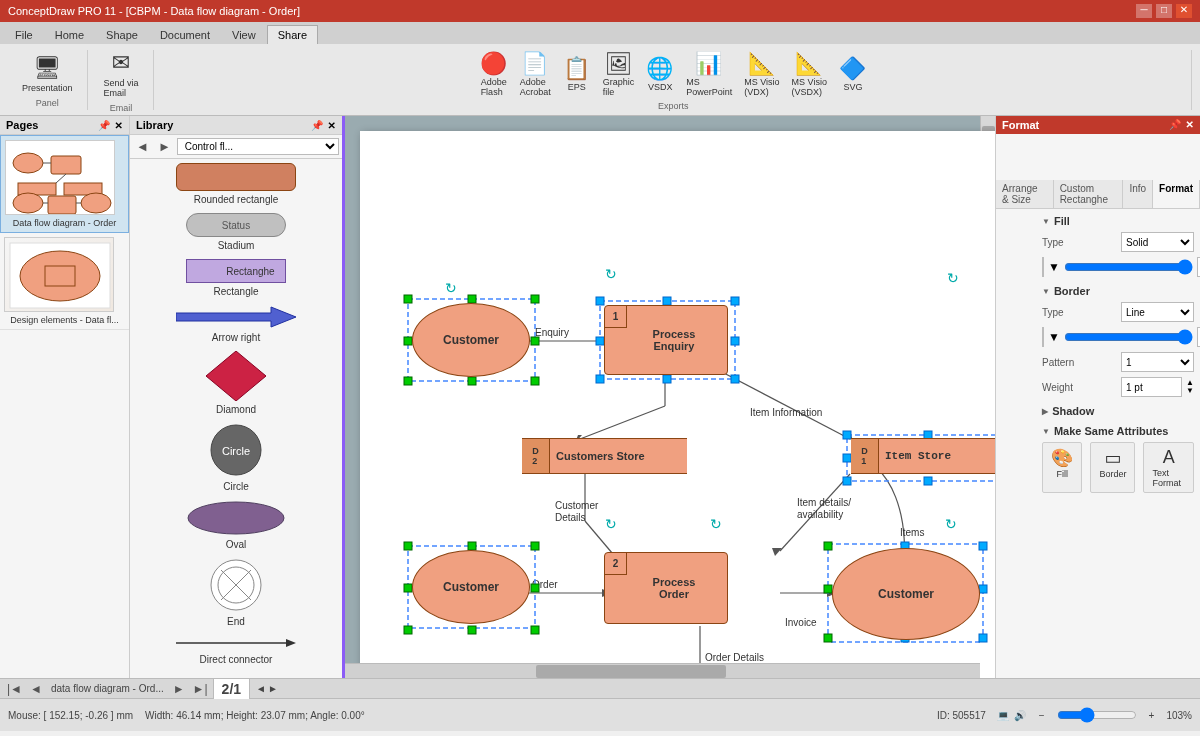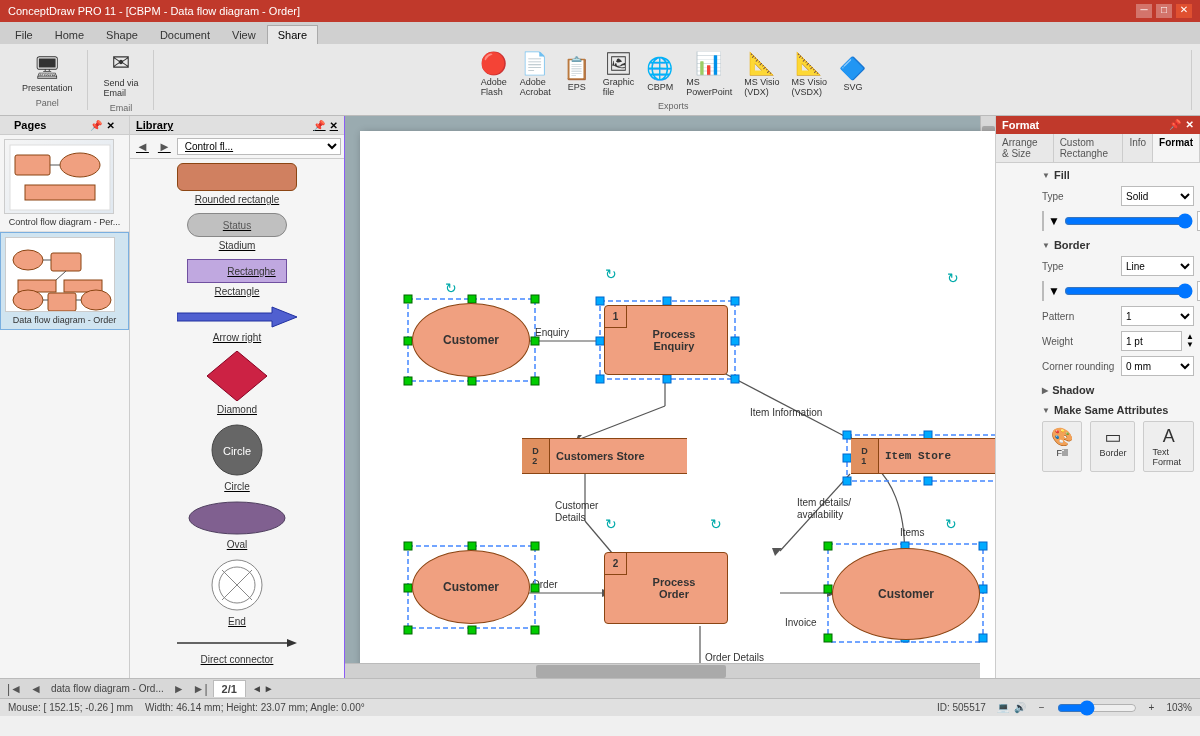--- a/index.html
+++ b/index.html
@@ -101,21 +101,21 @@
     
     #pages-panel {
       width: 130px;
       background: #f5f5f5;
       border-right: 1px solid #ccc;
       display: flex;
       flex-direction: column;
     }
     #pages-panel-header {
       background: #e0e0e0;
-      padding: 3px 14px;
+      padding: 3px 6px;
       font-size: 11px;
       font-weight: bold;
       border-bottom: 1px solid #ccc;
       display: flex;
       justify-content: space-between;
       align-items: center;
       gap: 24px;
     }
     .page-thumb {
       padding: 4px;
@@ -131,24 +131,23 @@
       margin-bottom: 3px;
       overflow: hidden;
       position: relative;
     }
     .page-thumb-label { font-size: 9px; text-align: center; color: #333; }
 
     
     #library-panel {
       width: 215px;
       background: #f5f5f5;
-      border-right: 1px solid #8b5cf6;
+      border-right: 3px solid #8b5cf6;
       display: flex;
       flex-direction: column;
-      text-decoration: underline;
     }
     #library-panel-header {
       background: #e0e0e0;
       padding: 3px 6px;
       font-size: 11px;
       font-weight: bold;
       border-bottom: 1px solid #ccc;
       display: flex;
       justify-content: space-between;
       align-items: center;
@@ -190,20 +189,21 @@
       padding: 3px 6px;
       font-size: 11px;
       font-weight: bold;
       display: flex;
       justify-content: space-between;
     }
     #format-tabs {
       display: flex;
       background: #e8e8e8;
       border-bottom: 1px solid #ccc;
+      margin-top: 46px;
     }
     .format-tab {
       padding: 3px 6px;
       font-size: 10px;
       cursor: pointer;
       color: #555;
       border-right: 1px solid #ccc;
     }
     .format-tab.active { background: #f5f5f5; color: #000; font-weight: bold; }
     #format-content { padding: 6px; overflow-y: auto; flex: 1; }
@@ -262,21 +262,21 @@
       background: #eee;
     }
 
     
     #status-bar {
       height: 18px;
       background: #e0e0e0;
       border-top: 1px solid #bbb;
       display: flex;
       align-items: center;
-      padding: 8px 8px;
+      padding: 16px 8px;
       font-size: 10px;
       color: #444;
       gap: 12px;
     }
 
     
     #diagram-svg {
       position: absolute;
       top: 0; left: 0;
       width: 100%; height: 100%;
@@ -295,21 +295,21 @@
       color: #444;
       gap: 4px;
     }
     .page-nav-btn { cursor: pointer; font-size: 12px; color: #555; padding: 0 3px; }
     .page-tab {
       padding: 2px 8px;
       background: #f0f0f0;
       border: 1px solid #bbb;
       border-bottom: none;
       cursor: pointer;
-      font-size: 11px;
+      font-size: 14px;
     }
     .page-tab.active { background: white; font-weight: bold; }
 
     .mini-thumb-1 { background: linear-gradient(135deg, #f5f5f5 0%, #e0e8f0 100%); }
     .mini-thumb-2 { background: linear-gradient(135deg, #f5f5f5 0%, #e8f0e0 100%); }
     .mini-thumb-3 { background: linear-gradient(135deg, #f5f5f5 0%, #f0e8e0 100%); }
     
     #scrollbar-v { position: absolute; right: 0; top: 0; width: 15px; height: 100%; background: #d8d8d8; border-left: 1px solid #bbb; }
     #scrollbar-v-thumb { position: absolute; top: 10px; width: 13px; height: 60px; background: #aaa; border-radius: 2px; left: 1px; }
   </style>
@@ -366,21 +366,21 @@
       <div class="ribbon-btn-small">
         <span class="icon" style="font-size:22px;">📋</span>
         <span>EPS</span>
       </div>
       <div class="ribbon-btn-small">
         <span class="icon" style="font-size:22px;">🖼</span>
         <span>Graphic<br>file</span>
       </div>
       <div class="ribbon-btn-small">
         <span class="icon" style="font-size:22px;">🌐</span>
-        <span>CBPM</span>
+        <span>VSDX</span>
       </div>
       <div class="ribbon-btn-small">
         <span class="icon" style="font-size:22px;">📊</span>
         <span>MS<br>PowerPoint</span>
       </div>
       <div class="ribbon-btn-small">
         <span class="icon" style="font-size:22px;">📐</span>
         <span>MS Visio<br>(VDX)</span>
       </div>
       <div class="ribbon-btn-small">
@@ -401,32 +401,20 @@
   <div id="pages-panel">
     <div id="pages-panel-header">
       <span>Pages</span>
       <div style="display:flex;gap:4px;">
         <span style="cursor:pointer;font-size:10px;">📌</span>
         <span style="cursor:pointer;font-size:10px;">✕</span>
       </div>
     </div>
     <div style="overflow-y:auto; flex:1;">
 
-      <div class="page-thumb">
-        <div class="page-thumb-img mini-thumb-1">
-          <svg width="110" height="75" viewBox="0 0 110 75">
-            <rect x="5" y="5" width="100" height="65" fill="white" stroke="#ddd"></rect>
-            <rect x="10" y="15" width="35" height="20" fill="#f0a080" stroke="#8b4513" rx="2"></rect>
-            <ellipse cx="75" cy="25" rx="20" ry="12" fill="#f0a080" stroke="#8b4513"></ellipse>
-            <rect x="20" y="45" width="70" height="15" fill="#f0a080" stroke="#8b4513"></rect>
-            <line x1="45" y1="25" x2="55" y2="25" stroke="#555" stroke-width="1"></line>
-          </svg>
-        </div>
-        <div class="page-thumb-label">Control flow diagram - Per...</div>
-      </div>
 
       <div class="page-thumb active">
         <div class="page-thumb-img" style="background:white;">
           <svg width="110" height="75" viewBox="0 0 110 75">
             <ellipse cx="22" cy="22" rx="15" ry="10" fill="#f0a080" stroke="#8b4513"></ellipse>
             <rect x="45" y="15" width="30" height="18" fill="#f0a080" stroke="#8b4513" rx="2"></rect>
             <rect x="12" y="42" width="38" height="12" fill="#f0a080" stroke="#8b4513"></rect>
             <rect x="58" y="42" width="38" height="12" fill="#f0a080" stroke="#8b4513"></rect>
             <ellipse cx="22" cy="62" rx="15" ry="10" fill="#f0a080" stroke="#8b4513"></ellipse>
             <rect x="42" y="55" width="28" height="18" fill="#f0a080" stroke="#8b4513" rx="2"></rect>
@@ -434,20 +422,30 @@
             <line x1="37" y1="22" x2="45" y2="22" stroke="#555" stroke-width="1"></line>
             <line x1="60" y1="33" x2="50" y2="42" stroke="#555" stroke-width="1"></line>
             <line x1="37" y1="62" x2="42" y2="62" stroke="#555" stroke-width="1"></line>
             <line x1="70" y1="62" x2="75" y2="62" stroke="#555" stroke-width="1"></line>
           </svg>
         </div>
         <div class="page-thumb-label">Data flow diagram - Order</div>
       </div>
 
 
+      <div class="page-thumb">
+        <div class="page-thumb-img mini-thumb-3">
+          <svg width="110" height="75" viewBox="0 0 110 75">
+            <rect x="5" y="5" width="100" height="65" fill="white" stroke="#ddd"></rect>
+            <ellipse cx="55" cy="38" rx="40" ry="25" fill="#f0a080" stroke="#8b4513"></ellipse>
+            <rect x="40" y="28" width="30" height="20" fill="#f0a080" stroke="#8b4513"></rect>
+          </svg>
+        </div>
+        <div class="page-thumb-label">Design elements - Data fl...</div>
+      </div>
 
     </div>
   </div>
 
   <div id="library-panel">
     <div id="library-panel-header">
       <span>Library</span>
       <div style="display:flex;gap:4px;">
         <span style="cursor:pointer;font-size:10px;">📌</span>
         <span style="cursor:pointer;font-size:10px;">✕</span>
@@ -754,26 +752,20 @@
             <option>1</option>
           </select>
         </div>
         <div class="format-row">
           <span class="format-label">Weight</span>
           <input class="format-input" value="1 pt" style="width: 50px;">
           <div style="display:flex;flex-direction:column;cursor:pointer;">
             <span style="font-size:8px;line-height:1;">▲</span>
             <span style="font-size:8px;line-height:1;">▼</span>
           </div>
-        </div>
-        <div class="format-row">
-          <span class="format-label">Corner rounding</span>
-          <select class="format-select">
-            <option>0 mm</option>
-          </select>
         </div>
       </div>
 
       <div class="format-section">
         <div class="format-section-header collapsed">Shadow</div>
       </div>
 
       <div class="format-section">
         <div class="format-section-header">Make Same Attributes</div>
         <div style="display:flex;gap:8px;justify-content:center;margin-top:4px;">

